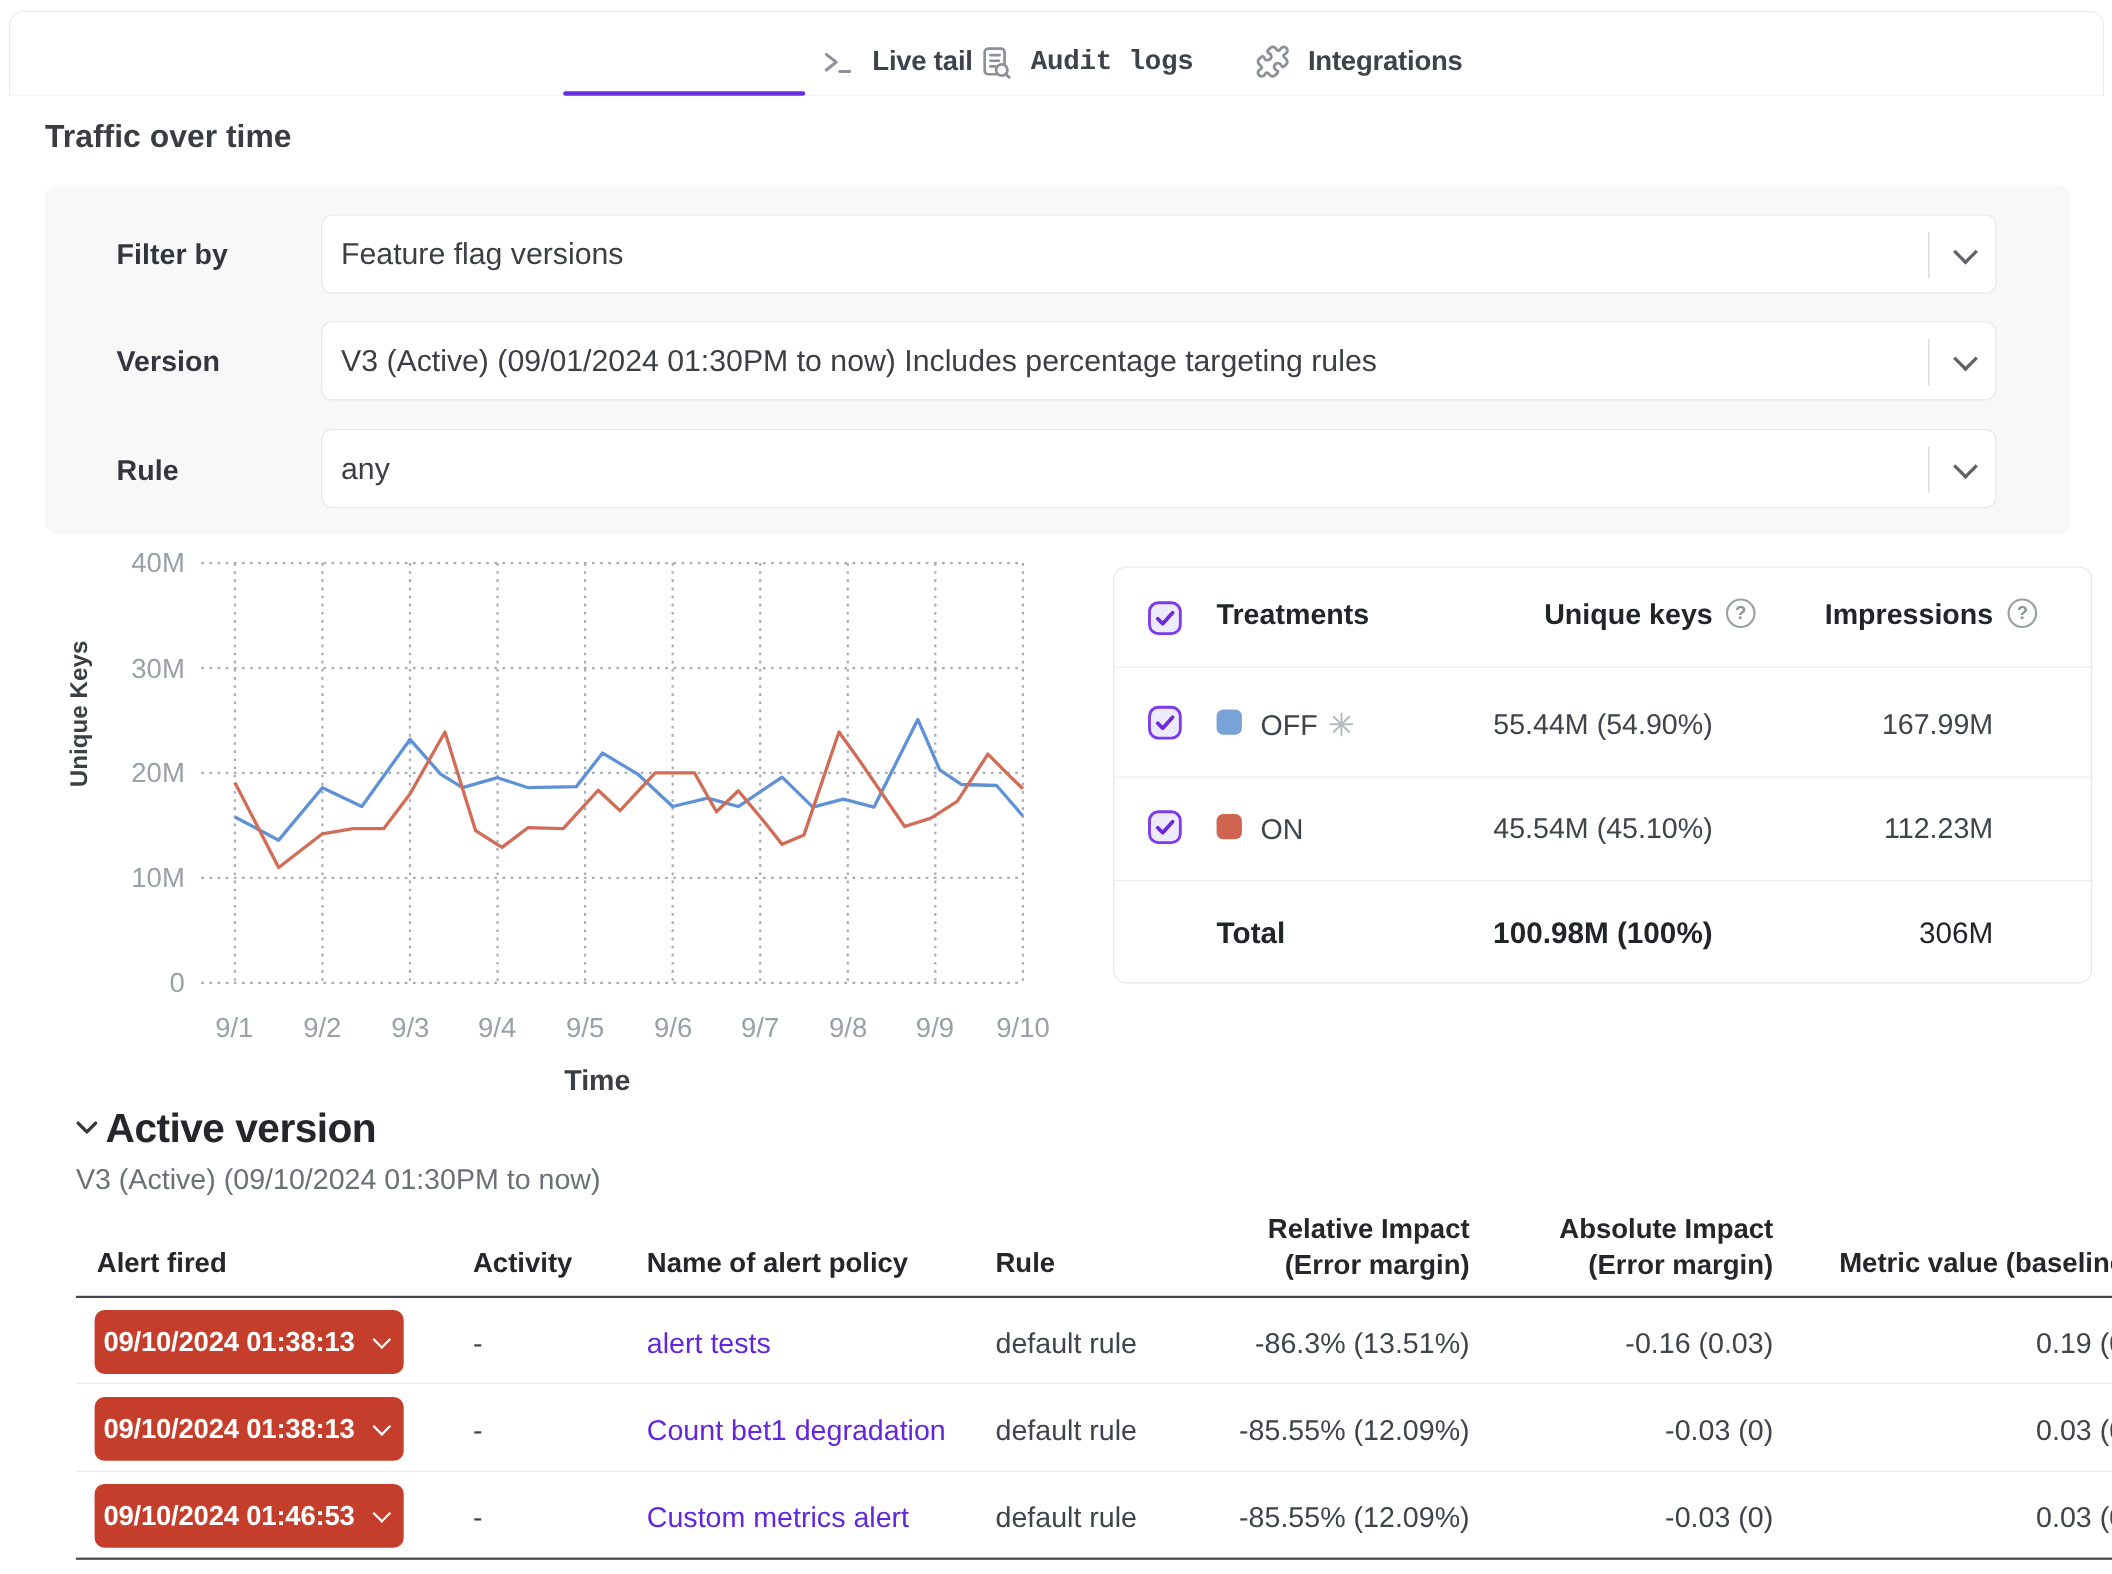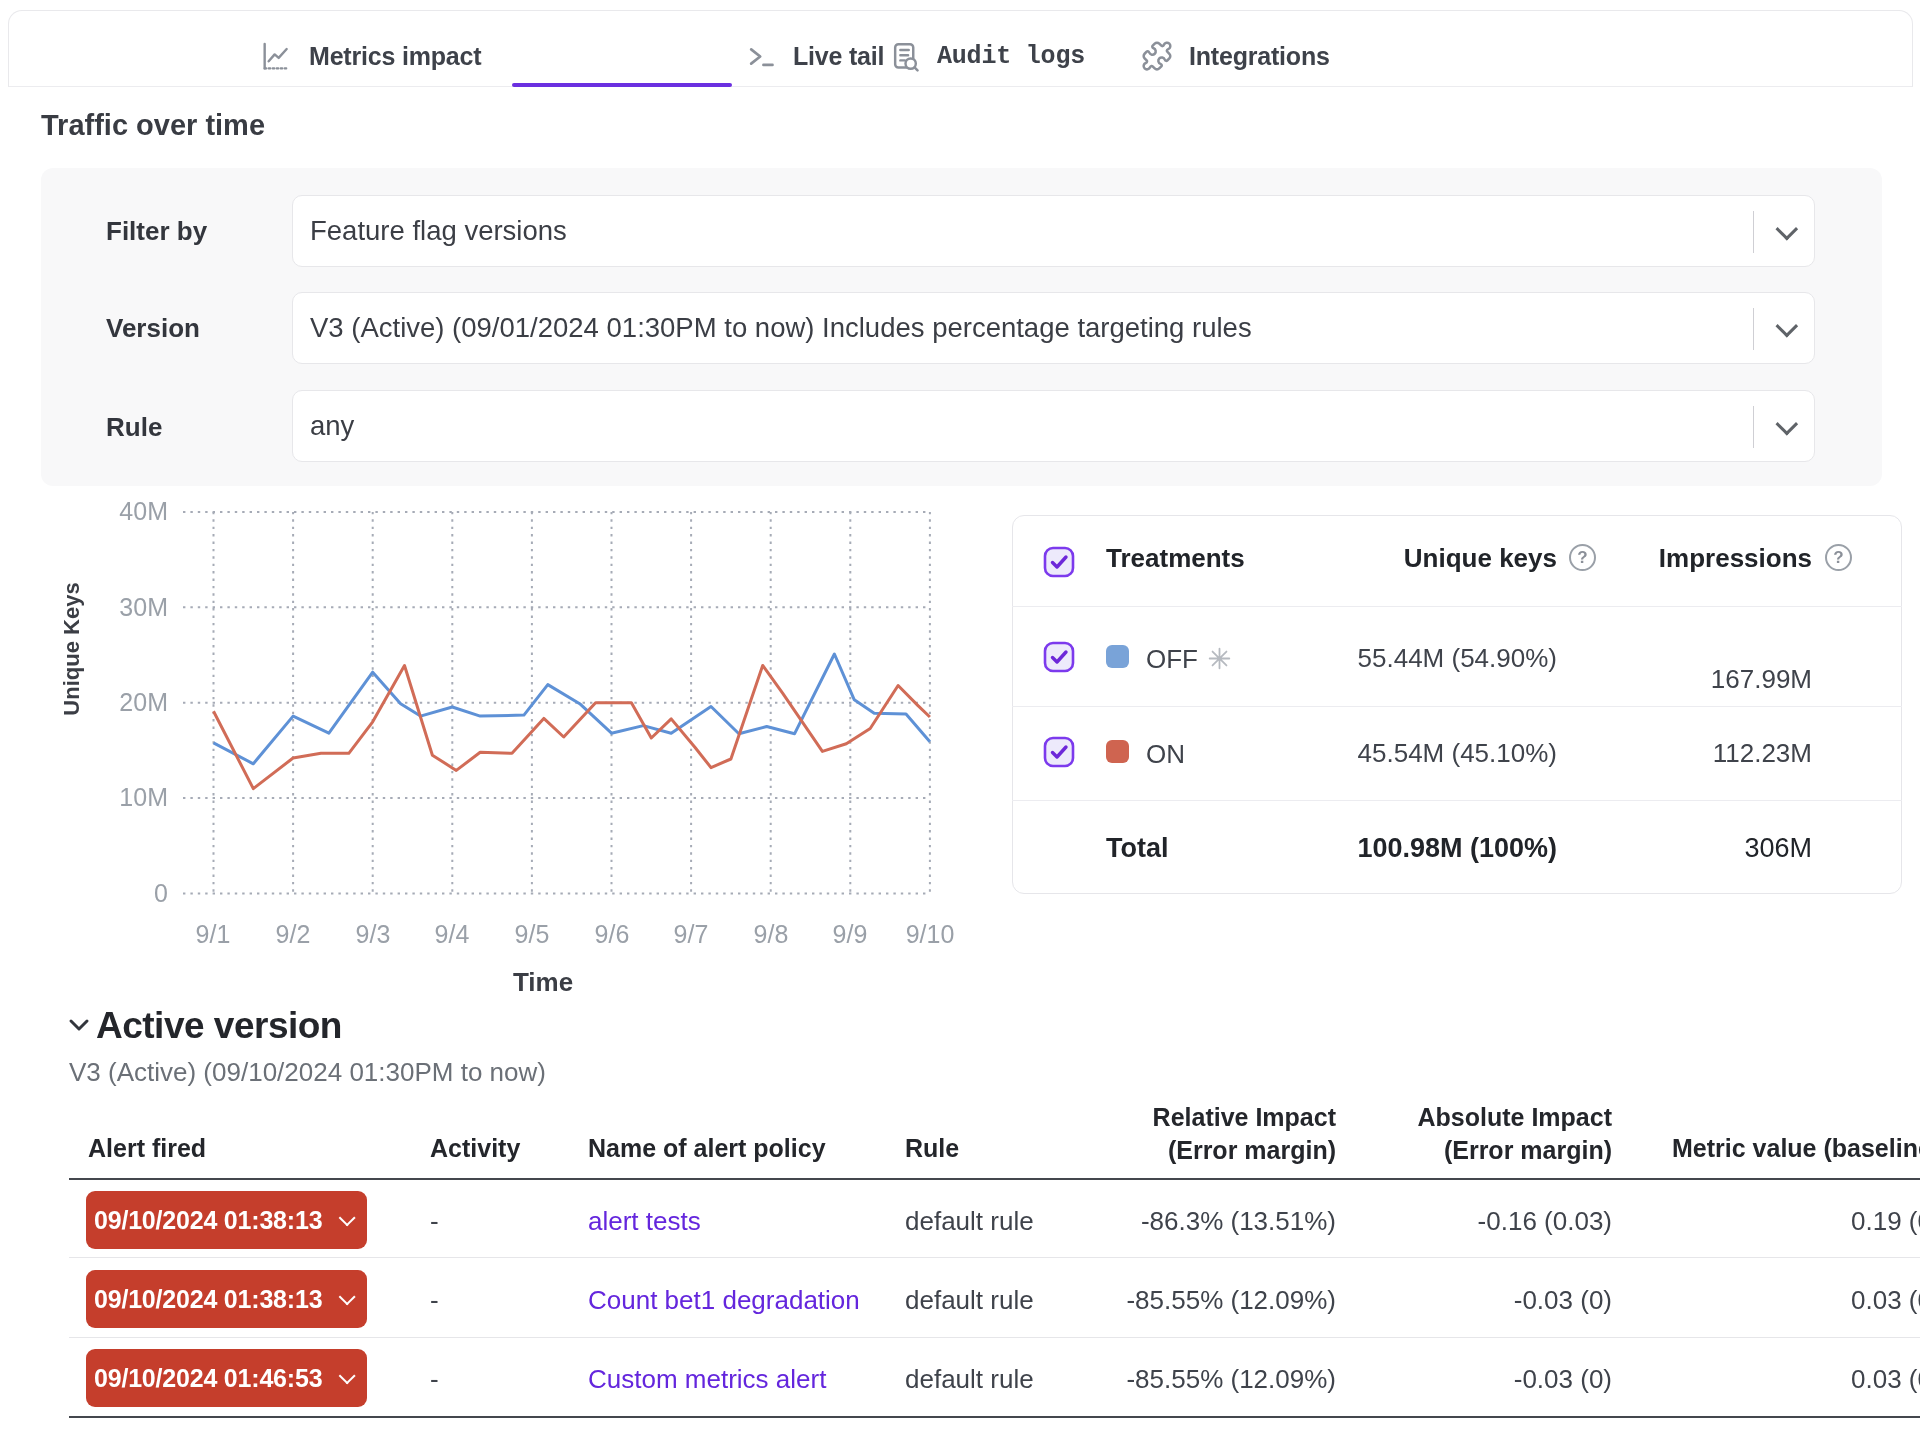--- a/index.html
+++ b/index.html
@@ -7,28 +7,20 @@
   body { position:relative; }
   .abs { position:absolute; }
   .tab { position:absolute; top:8px; height:76px; display:flex; align-items:center; gap:16px; font-size:25px; font-weight:700; color:#3e424a; letter-spacing:-0.2px; }
   svg { display:block; }
 </style>
 </head>
 <body>
 
 <div class="abs" style="left:8px; top:10px; width:1905px; height:77px; background:#fff; border:1px solid #e9e9ec; border-bottom:1px solid #ececef; border-radius:14px 14px 0 0;"></div>
 <div class="abs" style="left:0; top:10px; width:1920px; height:76px;">
-  <div class="tab" style="left:259px;">
-    <svg width="34" height="32" viewBox="0 0 24 24" fill="none" stroke="#8b9099" stroke-width="1.8" stroke-linecap="round" stroke-linejoin="round">
-      <path d="M3.5 3 V21.3"></path>
-      <path d="M3.5 21.3 H21.5" stroke-dasharray="1.2 1.8" stroke-width="1.6"></path>
-      <path d="M6.5 16 l4.5-5.2 3 2.6 6-6.6"></path>
-    </svg>
-    <span>Metrics impact</span>
-  </div>
   <div class="tab" style="left:746px;">
     <svg width="31" height="31" viewBox="0 0 24 24" fill="none" stroke="#8b9099" stroke-width="2.1" stroke-linecap="round" stroke-linejoin="round">
       <path d="M4 6.5 l7 5.5 -7 5.5"></path>
       <path d="M13.5 18.5 h7"></path>
     </svg>
     <span>Live tail</span>
   </div>
   <div class="tab" style="left:890px;font-family:Liberation Mono, monospace;">
     <svg width="31" height="31" viewBox="0 0 24 24" fill="none" stroke="#8b9099" stroke-width="1.9" stroke-linecap="round" stroke-linejoin="round">
       <rect x="4" y="2.5" width="14" height="18" rx="2.5"></rect>
@@ -115,21 +107,21 @@
 <div class="abs" style="left:1569px; top:544px; width:27px; height:27px; border:2px solid #9aa0a8; border-radius:50%; font-size:17px; color:#8b9099; text-align:center; line-height:23px; font-weight:700;">?</div>
 <div class="abs" style="left:1612px; top:543px; width:200px; text-align:right; font-size:26px; font-weight:700; color:#212429;">Impressions</div>
 <div class="abs" style="left:1825px; top:544px; width:27px; height:27px; border:2px solid #9aa0a8; border-radius:50%; font-size:17px; color:#8b9099; text-align:center; line-height:23px; font-weight:700;">?</div>
 
 <div class="abs" style="left:1106px; top:645px; width:23px; height:23px; background:#79a3d8; border-radius:6px;"></div>
 <div class="abs" style="left:1146px; top:644px; font-size:26px; color:#3f434b;">OFF</div>
 <svg class="abs" style="left:1207px; top:646px;" width="25" height="25" viewBox="0 0 28 28" stroke="#b6bac0" stroke-width="2" stroke-linecap="round">
     <path d="M14 3 V25 M3 14 H25 M6.2 6.2 L21.8 21.8 M21.8 6.2 L6.2 21.8"></path>
   </svg>
 <div class="abs" style="left:1257px; top:643px; width:300px; text-align:right; font-size:26px; color:#3f434b;">55.44M (54.90%)</div>
-<div class="abs" style="left:1612px; top:643px; width:200px; text-align:right; font-size:26px; color:#3f434b;margin-top:21px;">167.99M</div>
+<div class="abs" style="left:1612px; top:643px; width:200px; text-align:right; font-size:26px; color:#3f434b;">167.99M</div>
 
 <div class="abs" style="left:1106px; top:740px; width:23px; height:23px; background:#cf6450; border-radius:6px;"></div>
 <div class="abs" style="left:1146px; top:739px; font-size:26px; color:#3f434b;">ON</div>
 <div class="abs" style="left:1257px; top:738px; width:300px; text-align:right; font-size:26px; color:#3f434b;">45.54M (45.10%)</div>
 <div class="abs" style="left:1612px; top:738px; width:200px; text-align:right; font-size:26px; color:#3f434b;">112.23M</div>
 
 <div class="abs" style="left:1106px; top:833px; font-size:27px; font-weight:700; color:#212429;">Total</div>
 <div class="abs" style="left:1257px; top:833px; width:300px; text-align:right; font-size:27px; font-weight:700; color:#212429;">100.98M (100%)</div>
 <div class="abs" style="left:1612px; top:833px; width:200px; text-align:right; font-size:27px; font-weight:400; color:#212429;">306M</div>
 

